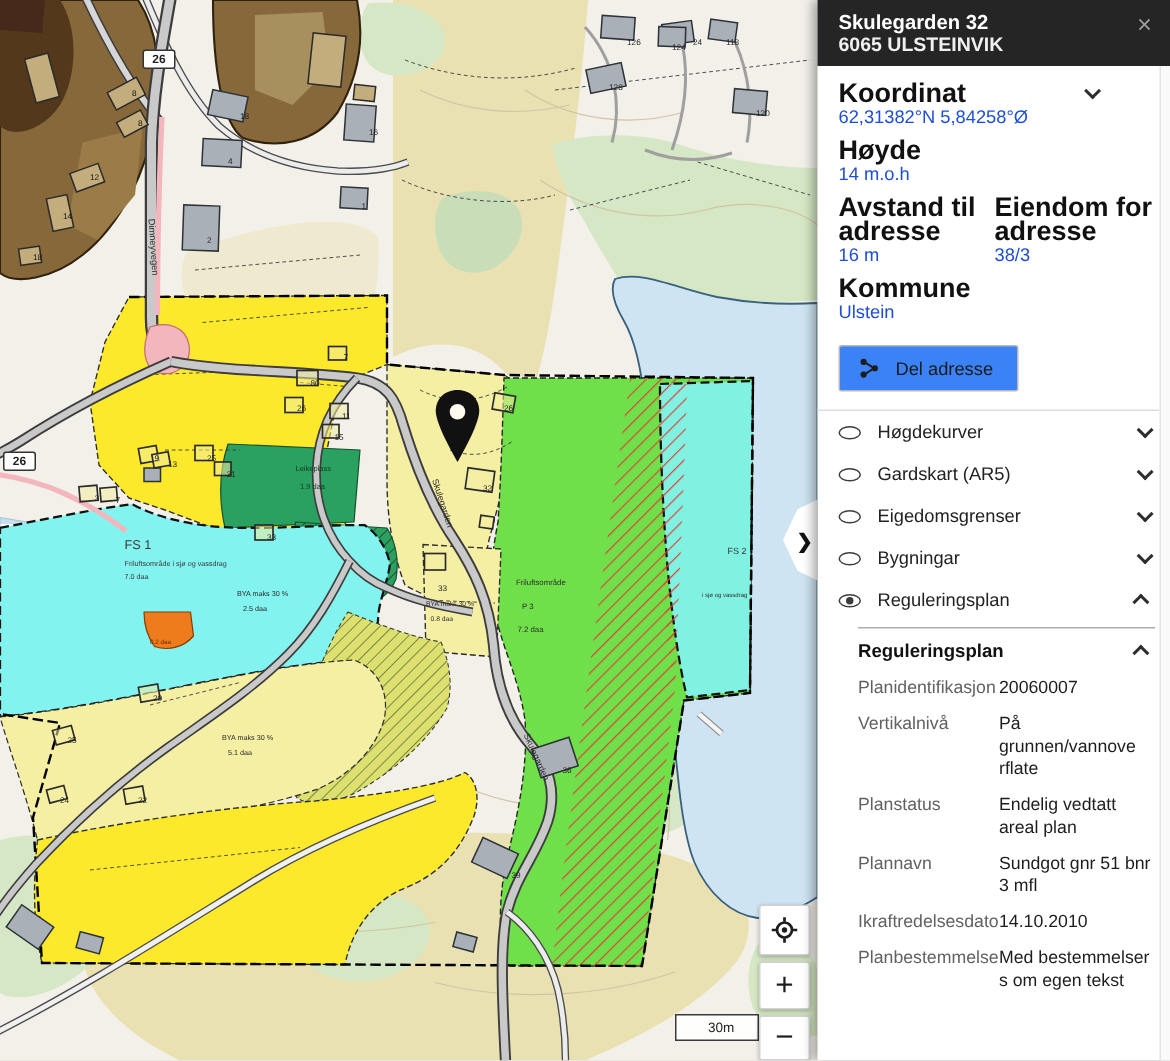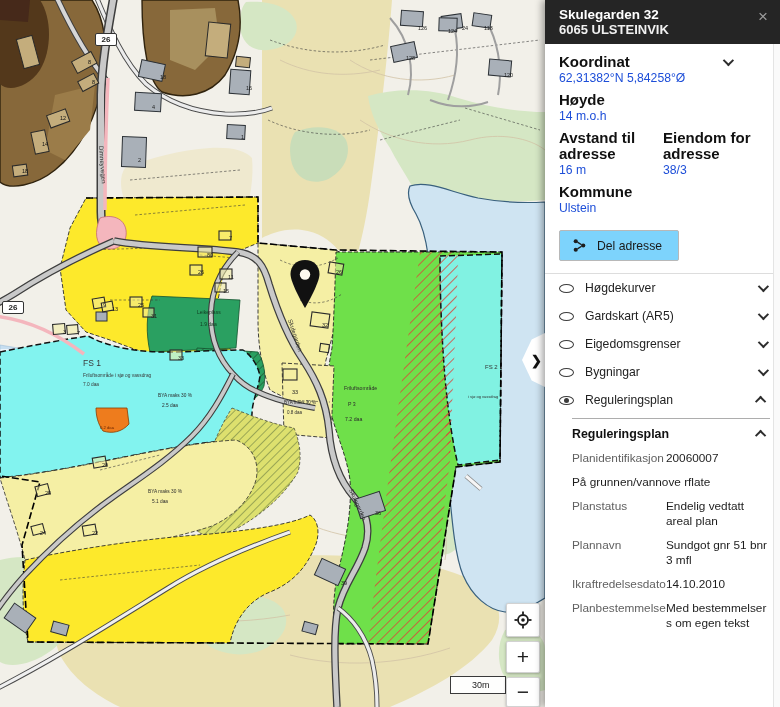--- a/index.html
+++ b/index.html
@@ -27,32 +27,32 @@
   .collapse-tab span{font-size:13px;font-weight:bold;color:#111;margin-left:6px;}
   
   .panel{position:absolute;left:545px;top:0;width:235px;height:707px;background:#fff;
       box-shadow:-3px 0 7px rgba(0,0,0,.35);}
   .panel-header{position:relative;height:44px;background:#252525;color:#fff;padding:7px 14px 0 14px;}
   .panel-title{font-size:13.5px;font-weight:bold;line-height:16px;}
   .panel-sub{font-size:13px;font-weight:bold;line-height:14px;color:#f0f0f0;}
   .close-x{position:absolute;right:12px;top:8px;font-size:17px;color:#9b9b9b;cursor:pointer;line-height:1;}
   .panel-body{padding:10px 10px 0 14px;color:#1a1a1a;}
   .fgroup{margin-bottom:6px;}
-  .flabel{font-size:15px;font-weight:bold;line-height:16px;color:#111;}
+  .flabel{font-size:18px;font-weight:bold;line-height:16px;color:#111;}
   .fvalue{font-size:12.2px;line-height:16px;color:#1d4ed8;}
   .koordinat-row{display:flex;align-items:flex-start;}
   .koordinat-row .flabel{flex:0 0 auto;}
   .two-col{display:flex;margin-bottom:6px;}
   .two-col .col1{width:104px;}
   .two-col .col2{flex:1;}
   .chev{display:inline-block;width:8px;height:8px;border-right:2px solid #2d2d2d;border-bottom:2px solid #2d2d2d;}
   .chev.down{transform:rotate(45deg) translateY(-2px);}
   .chev.up{transform:rotate(-135deg) translateY(-2px);}
   .koord-chev{margin-left:38px;margin-top:4px;cursor:pointer;}
-  .share-btn{margin-top:8px;display:inline-flex;align-items:center;gap:10px;background:#7dd3fc;
+  .share-btn{margin-top:8px;display:inline-flex;align-items:center;gap:10px;background:#3b82f6;
       border:1px solid #b8b8b8;border-radius:2px;padding:7px 16px 7px 12px;font-size:12.2px;
       color:#1a1a1a;cursor:pointer;}
   .divider{border-top:1px solid #ddd;margin:12px -10px 0 -14px;}
   .kart-heading{font-size:13px;font-weight:bold;margin:16px 0 10px 0;color:#111;}
   .layer-row{display:flex;align-items:center;height:28px;cursor:pointer;}
   .eye{flex:0 0 26px;display:flex;align-items:center;}
   .eye-shape{width:15px;height:9px;border:1.4px solid #3c3c3c;border-radius:50%;position:relative;}
   .eye-shape.active::after{content:"";position:absolute;left:50%;top:50%;width:5px;height:5px;
       margin:-2.5px 0 0 -2.5px;border-radius:50%;background:#3c3c3c;}
   .layer-label{flex:1;font-size:12.2px;color:#222;}
@@ -462,20 +462,21 @@
           <span class="t">Reguleringsplan</span>
           <span class="layer-chev">
               <span class="chev up"></span>
             </span>
         </div>
         <div class="drow">
           <span class="dlabel">Planidentifikasjon</span>
           <span class="dvalue">20060007</span>
         </div>
         <div class="drow">
+          <span class="dlabel">Vertikalnivå</span>
           <span class="dvalue">På grunnen/vannove rflate</span>
         </div>
         <div class="drow">
           <span class="dlabel">Planstatus</span>
           <span class="dvalue">Endelig vedtatt areal plan</span>
         </div>
         <div class="drow">
           <span class="dlabel">Plannavn</span>
           <span class="dvalue">Sundgot gnr 51 bnr 3 mfl</span>
         </div>

